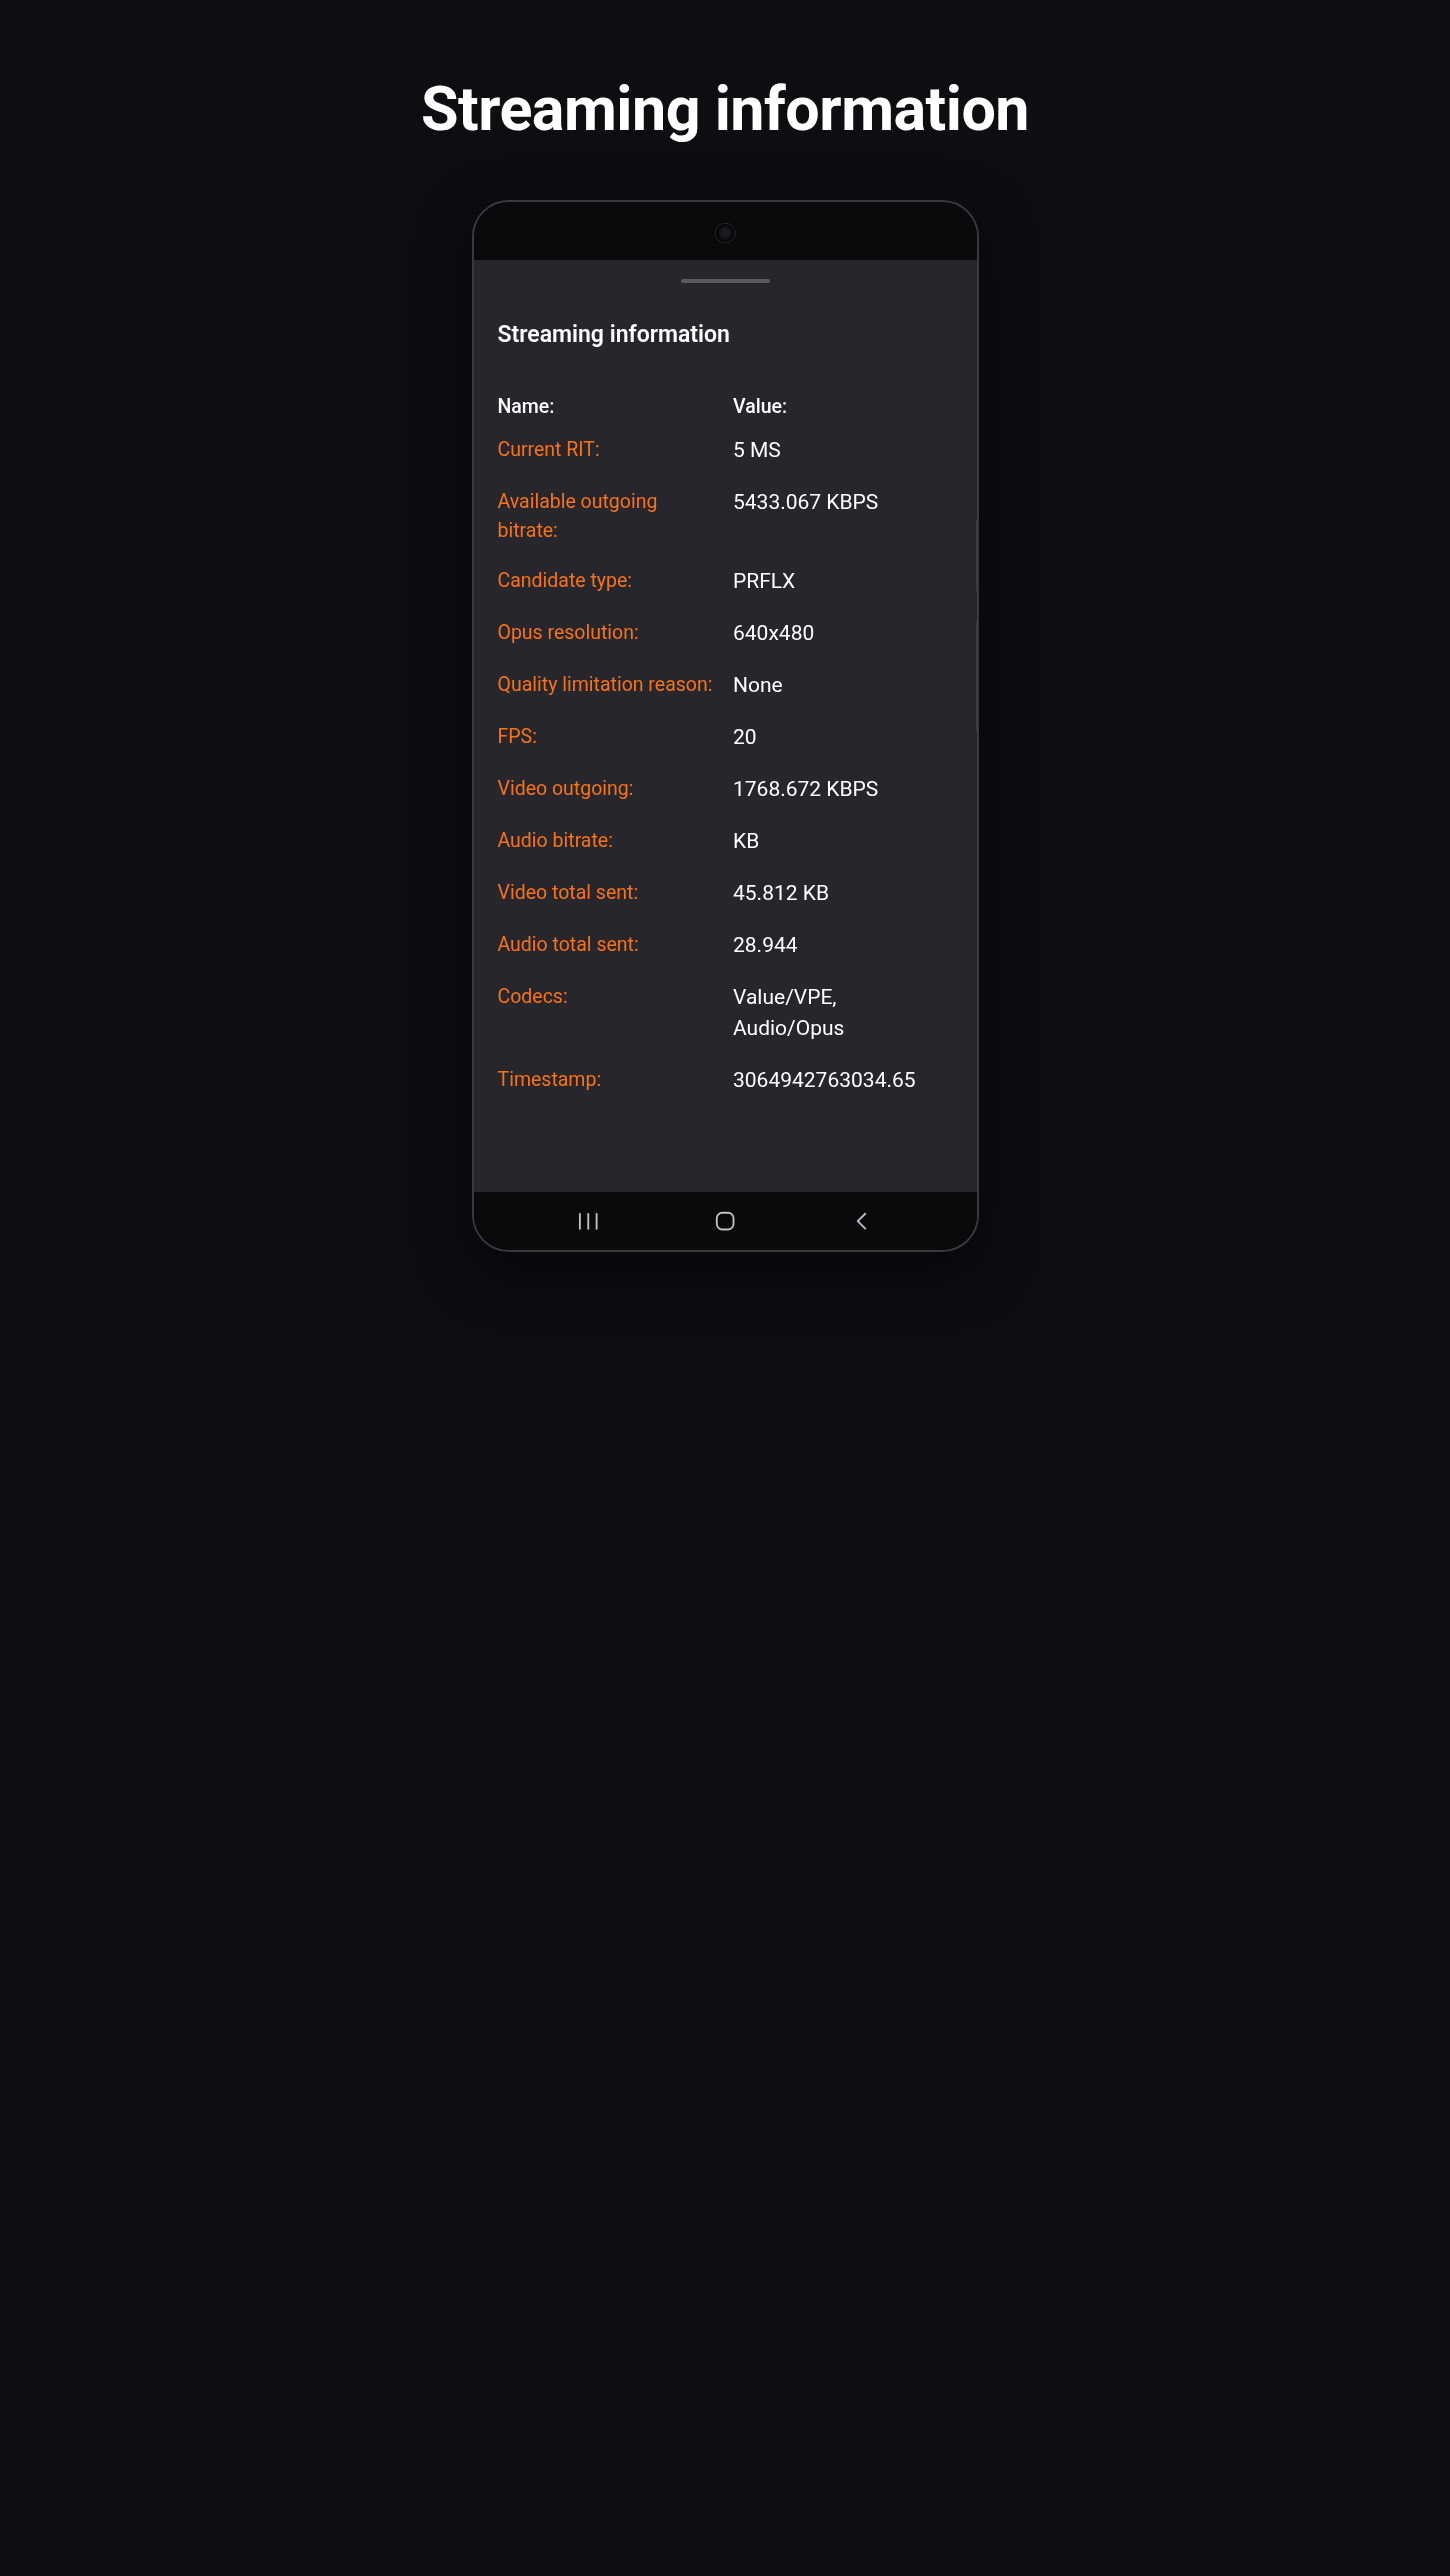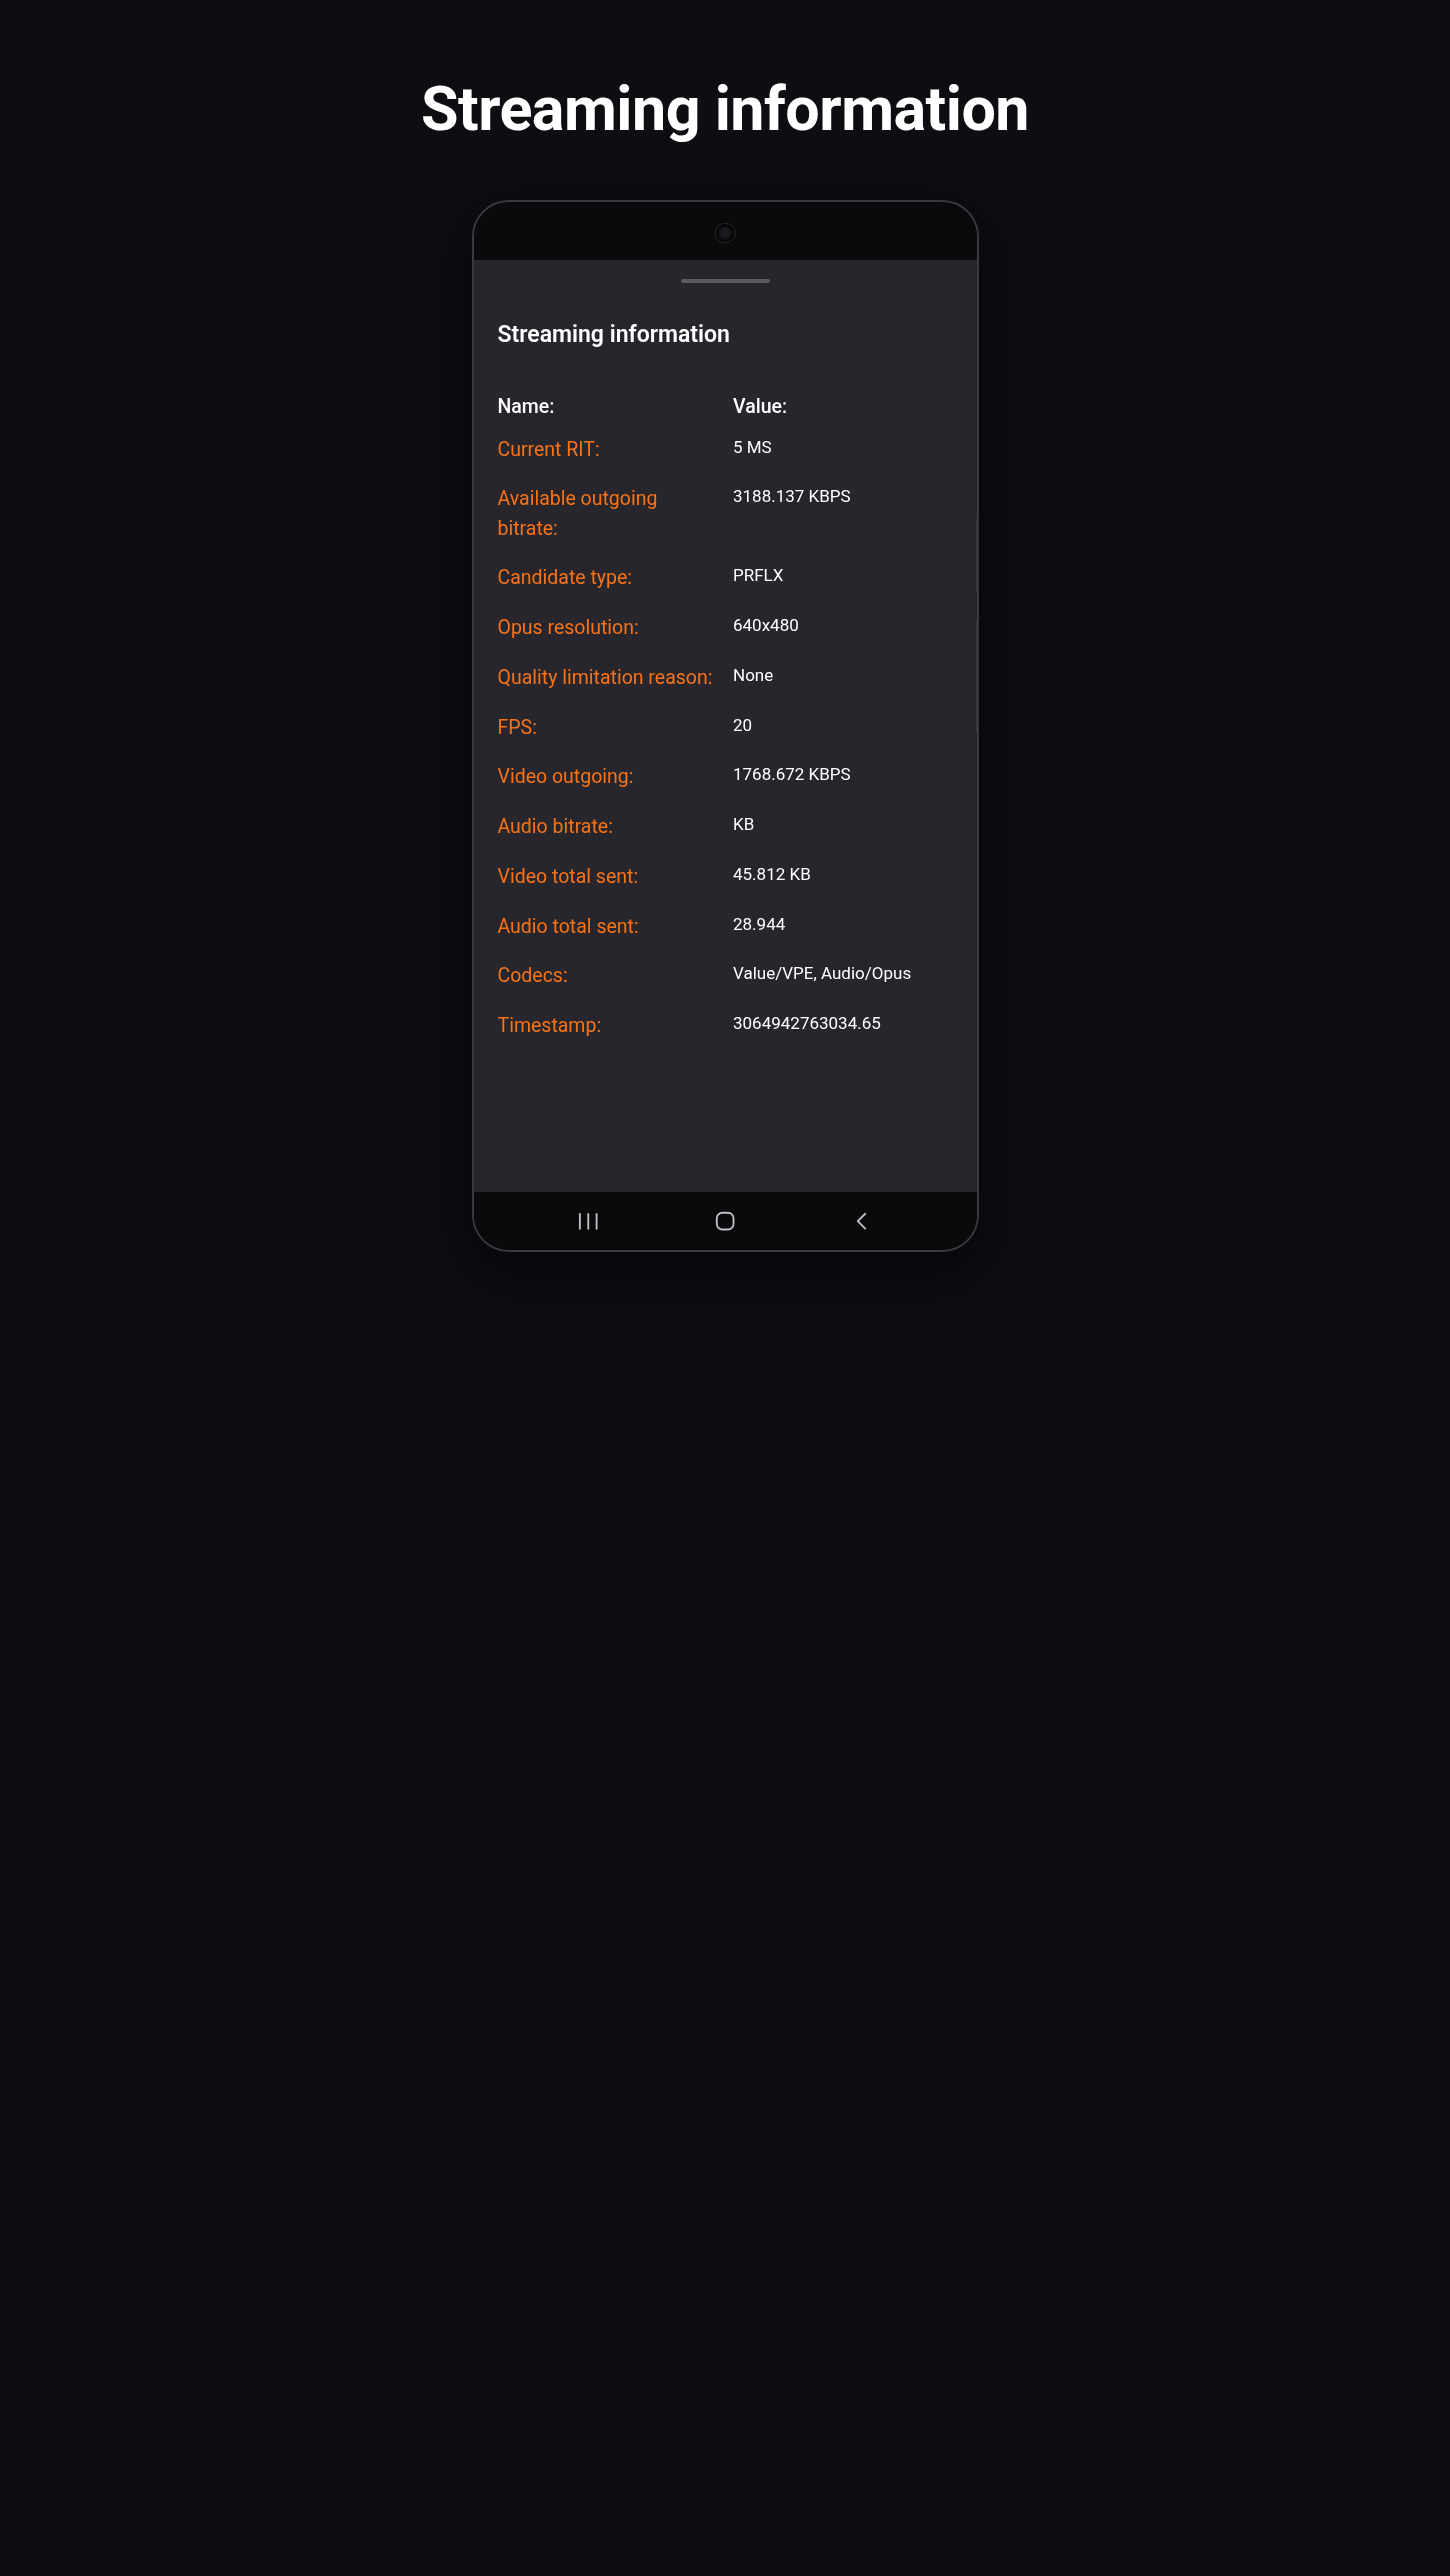--- a/index.html
+++ b/index.html
@@ -108,21 +108,21 @@
     .label-cell {
       color: #f97316;
       font-size: 19.5px;
       font-weight: 400;
       margin-bottom: 20.5px;
       line-height: 1.5;
     }
     
     .value-cell {
       color: #ffffff;
-      font-size: 17px;
+      font-size: 21px;
       font-weight: 400;
       margin-bottom: 20.5px;
       line-height: 1.5;
     }
     
     .phone-nav-bar {
       position: absolute;
       bottom: 0;
       left: 0;
       right: 0;
@@ -186,21 +186,21 @@
       <div class="info-table">
         <div class="header-cell">Name:</div>
         <div class="header-cell">Value:</div>
 
         <div class="row">
           <div class="label-cell">Current RIT:</div>
           <div class="value-cell">5 MS</div>
         </div>
         <div class="row">
           <div class="label-cell">Available outgoing bitrate:</div>
-          <div class="value-cell">3188.137 KBPS</div>
+          <div class="value-cell">5433.067 KBPS</div>
         </div>
         <div class="row">
           <div class="label-cell">Candidate type:</div>
           <div class="value-cell">PRFLX</div>
         </div>
         <div class="row">
           <div class="label-cell">Opus resolution:</div>
           <div class="value-cell">640x480</div>
         </div>
         <div class="row">

